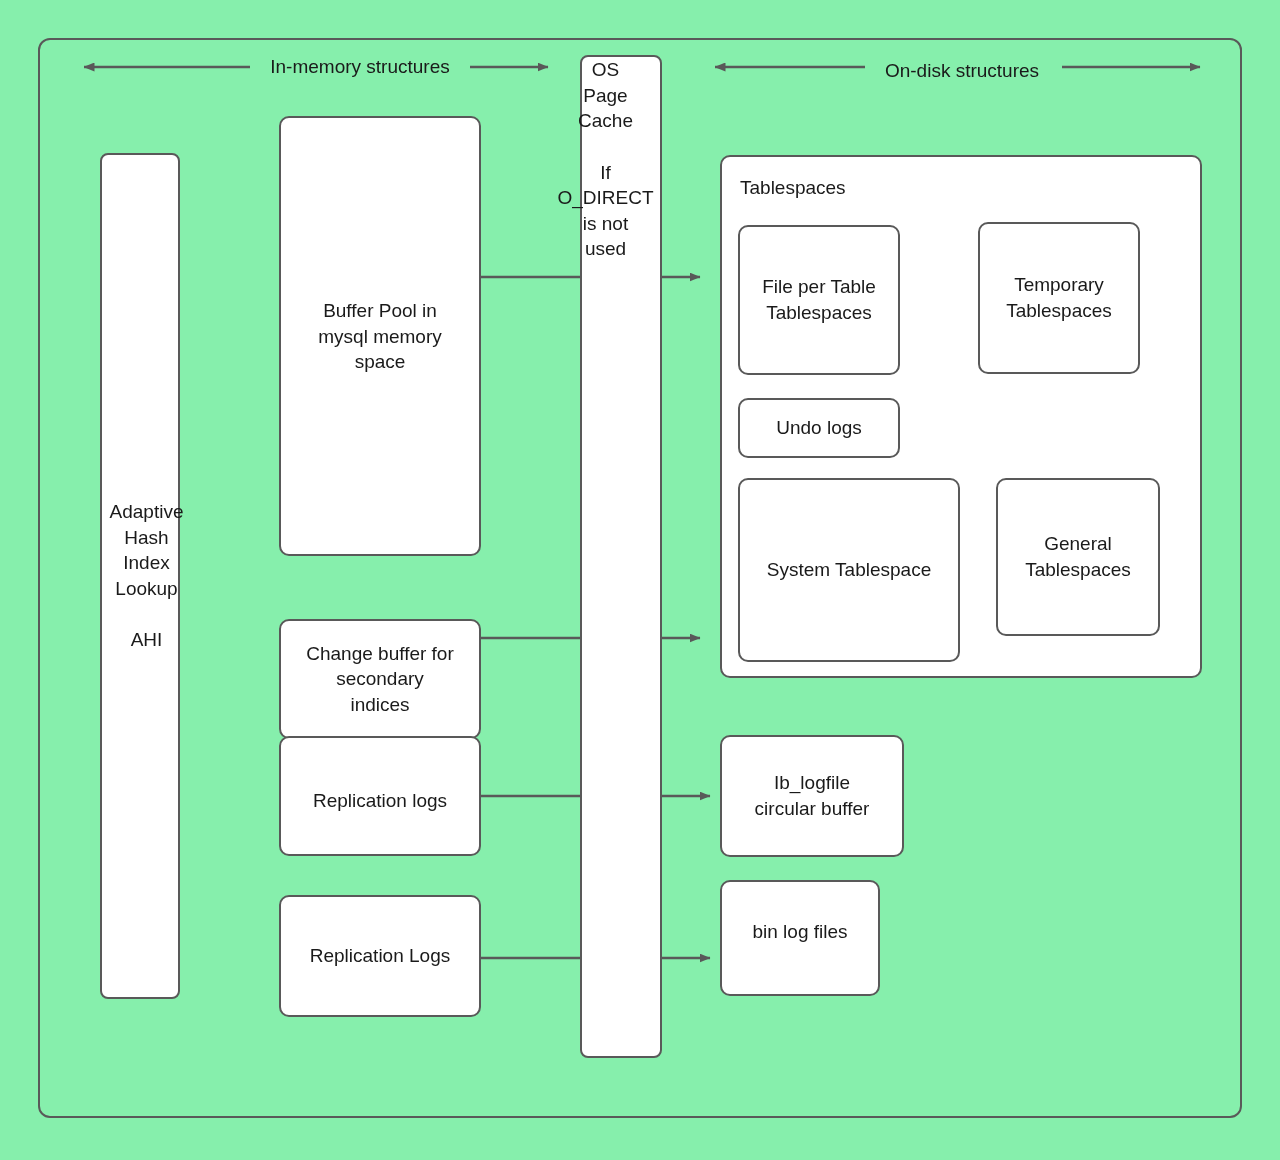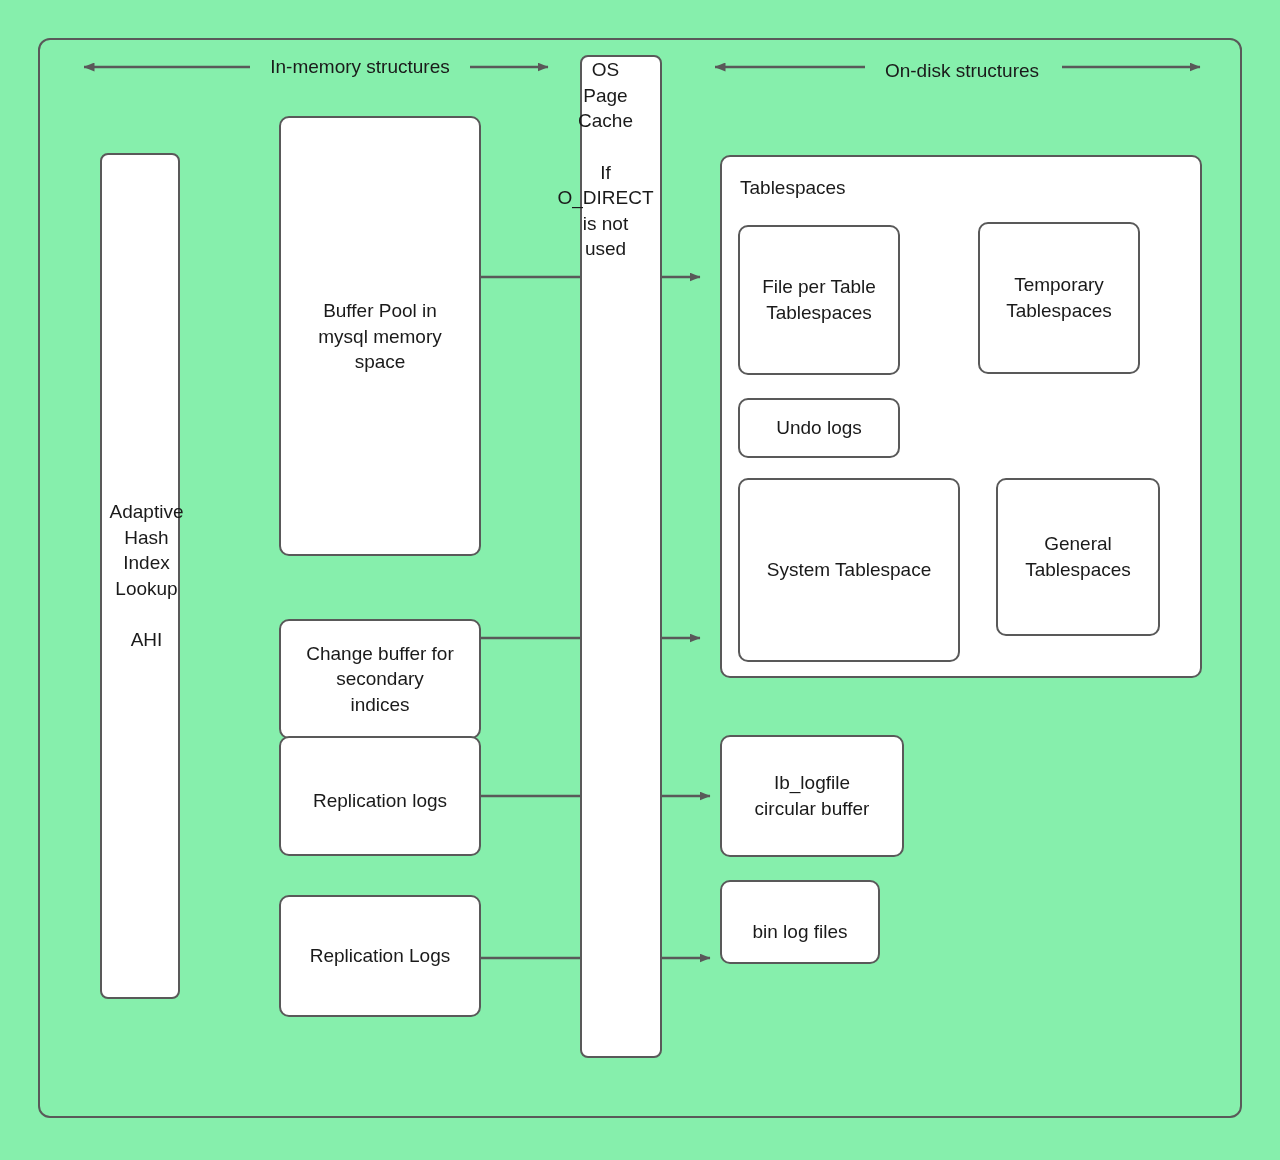--- a/index.html
+++ b/index.html
@@ -127,21 +127,21 @@
   }
 
   #file-per-table-box { left: 738px; top: 225px; width: 162px; height: 150px; }
   #temporary-tablespaces-box { left: 978px; top: 222px; width: 162px; height: 152px; }
   #undo-logs-box { left: 738px; top: 398px; width: 162px; height: 60px; }
   #system-tablespace-box { left: 738px; top: 478px; width: 222px; height: 184px; }
   #general-tablespaces-box { left: 996px; top: 478px; width: 164px; height: 158px; }
 
   #ib-logfile-box { left: 720px; top: 735px; width: 184px; height: 122px; }
   #bin-log-files-box {
-    left: 720px; top: 880px; width: 160px; height: 84px;
+    left: 720px; top: 880px; width: 160px; height: 116px;
     align-items: flex-start;
     padding-top: 37px;
   }
   #bin-log-files-box .label { width: 100%; }
 </style>
 </head>
 <body>
 
 <div id="canvas">
 

